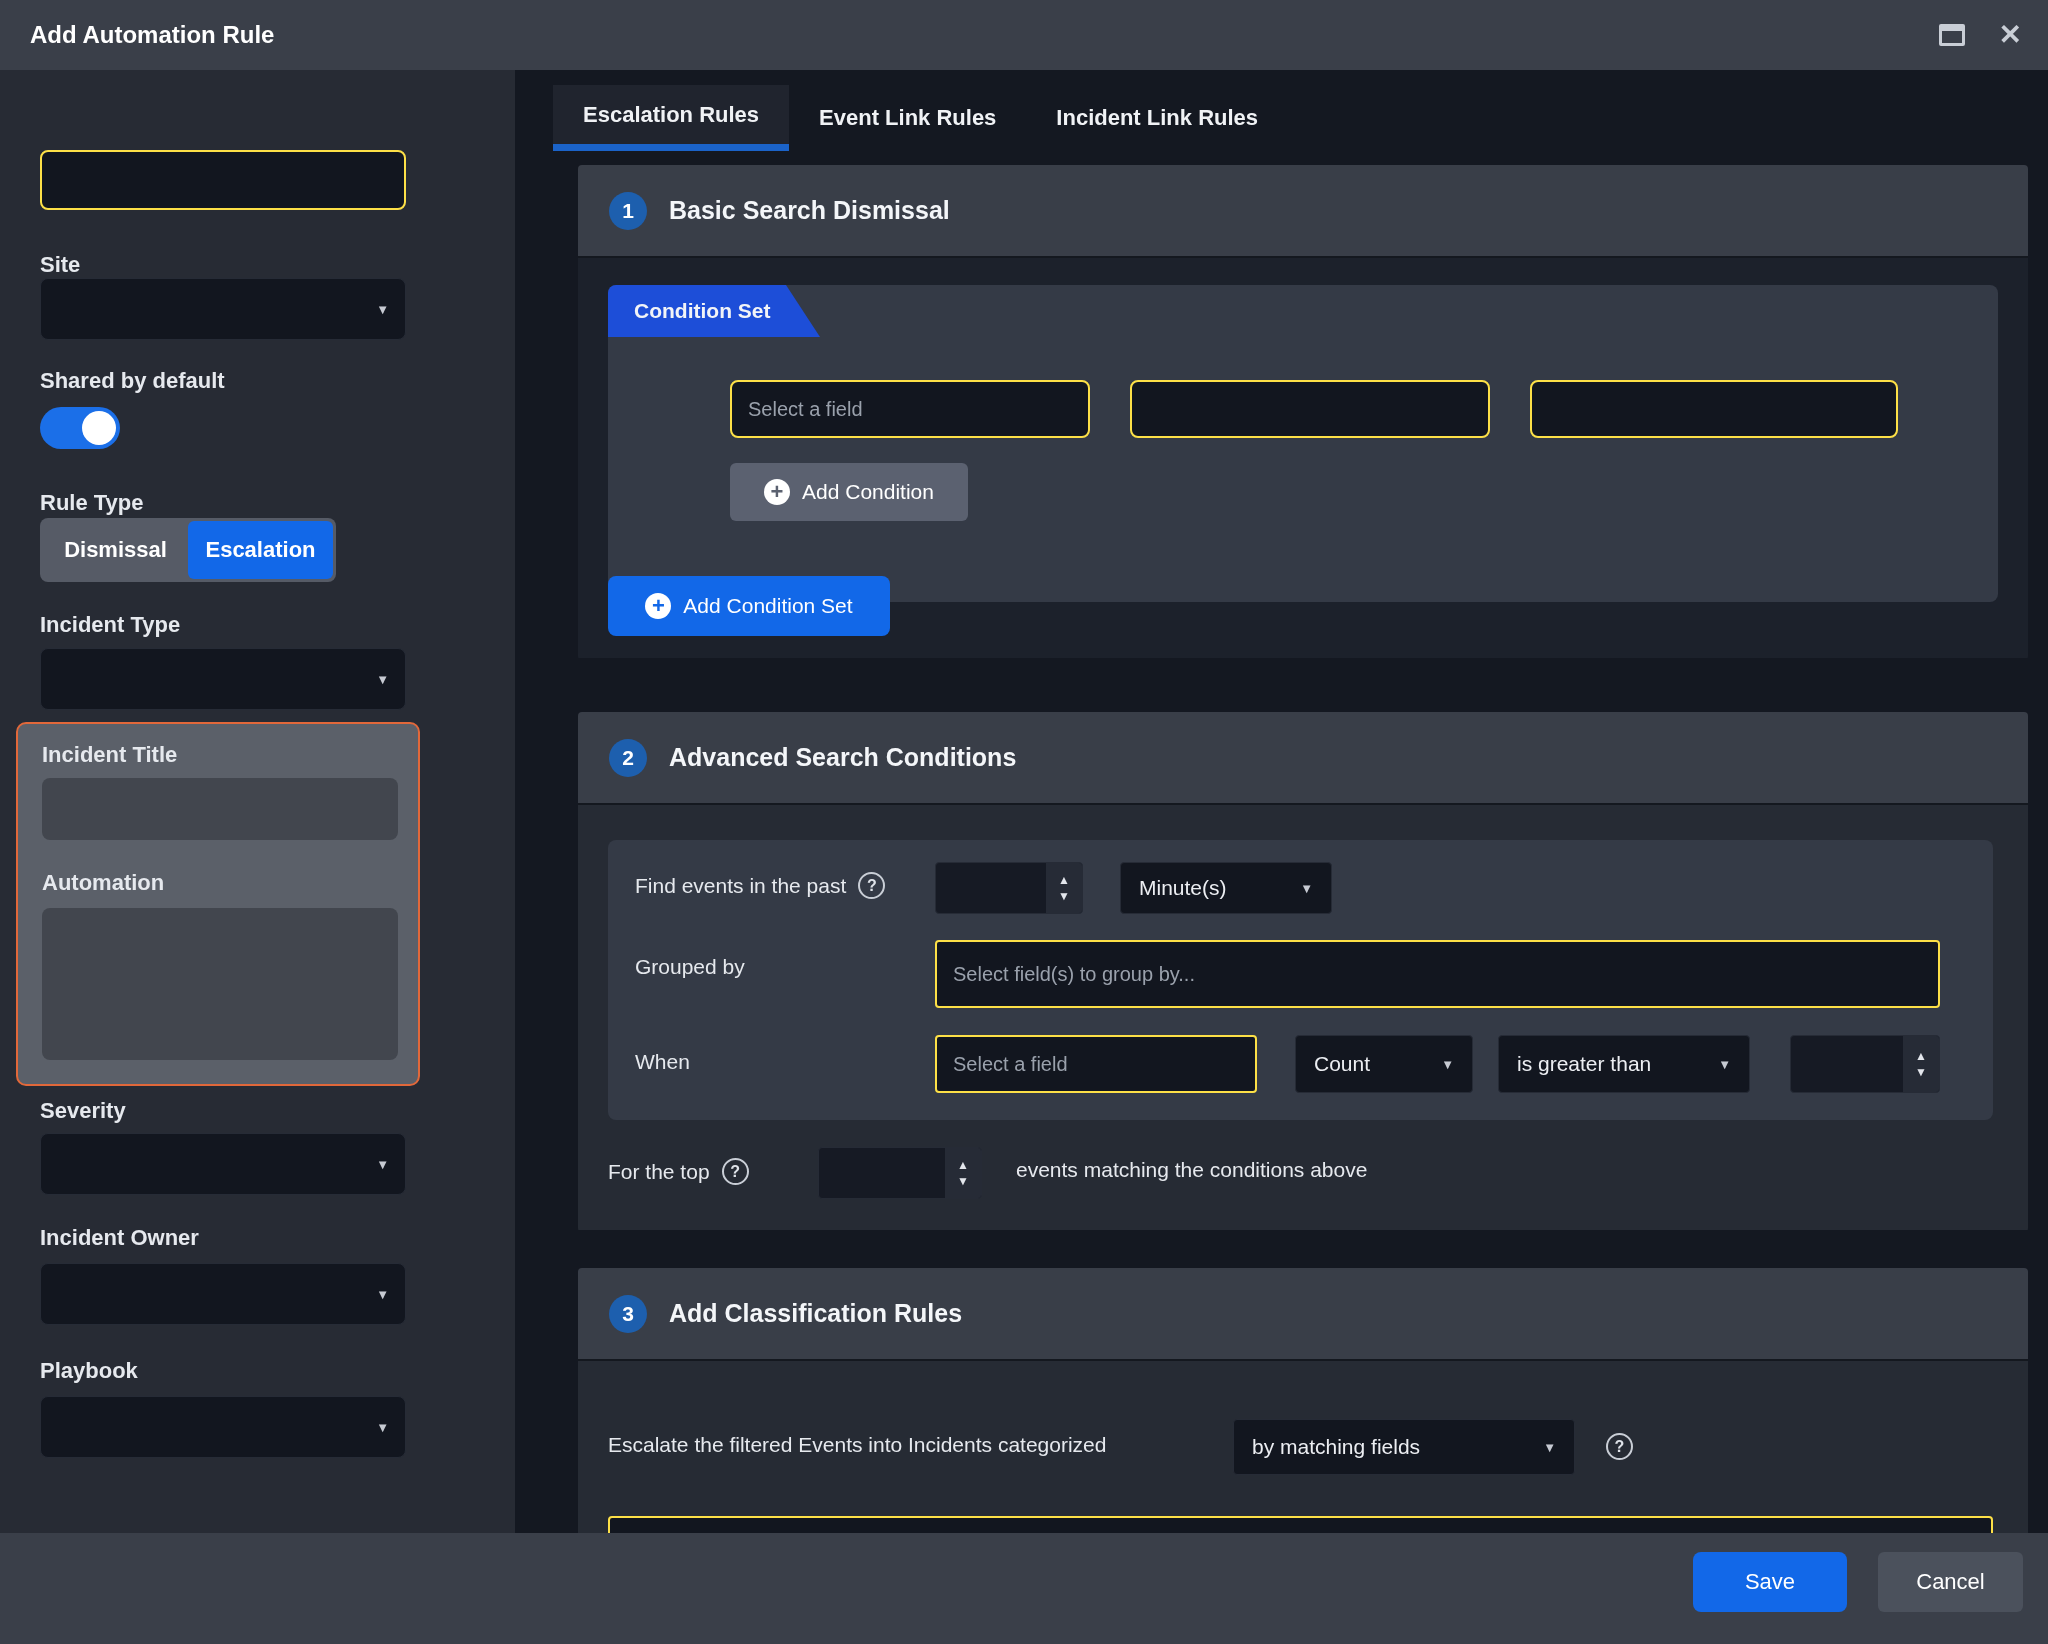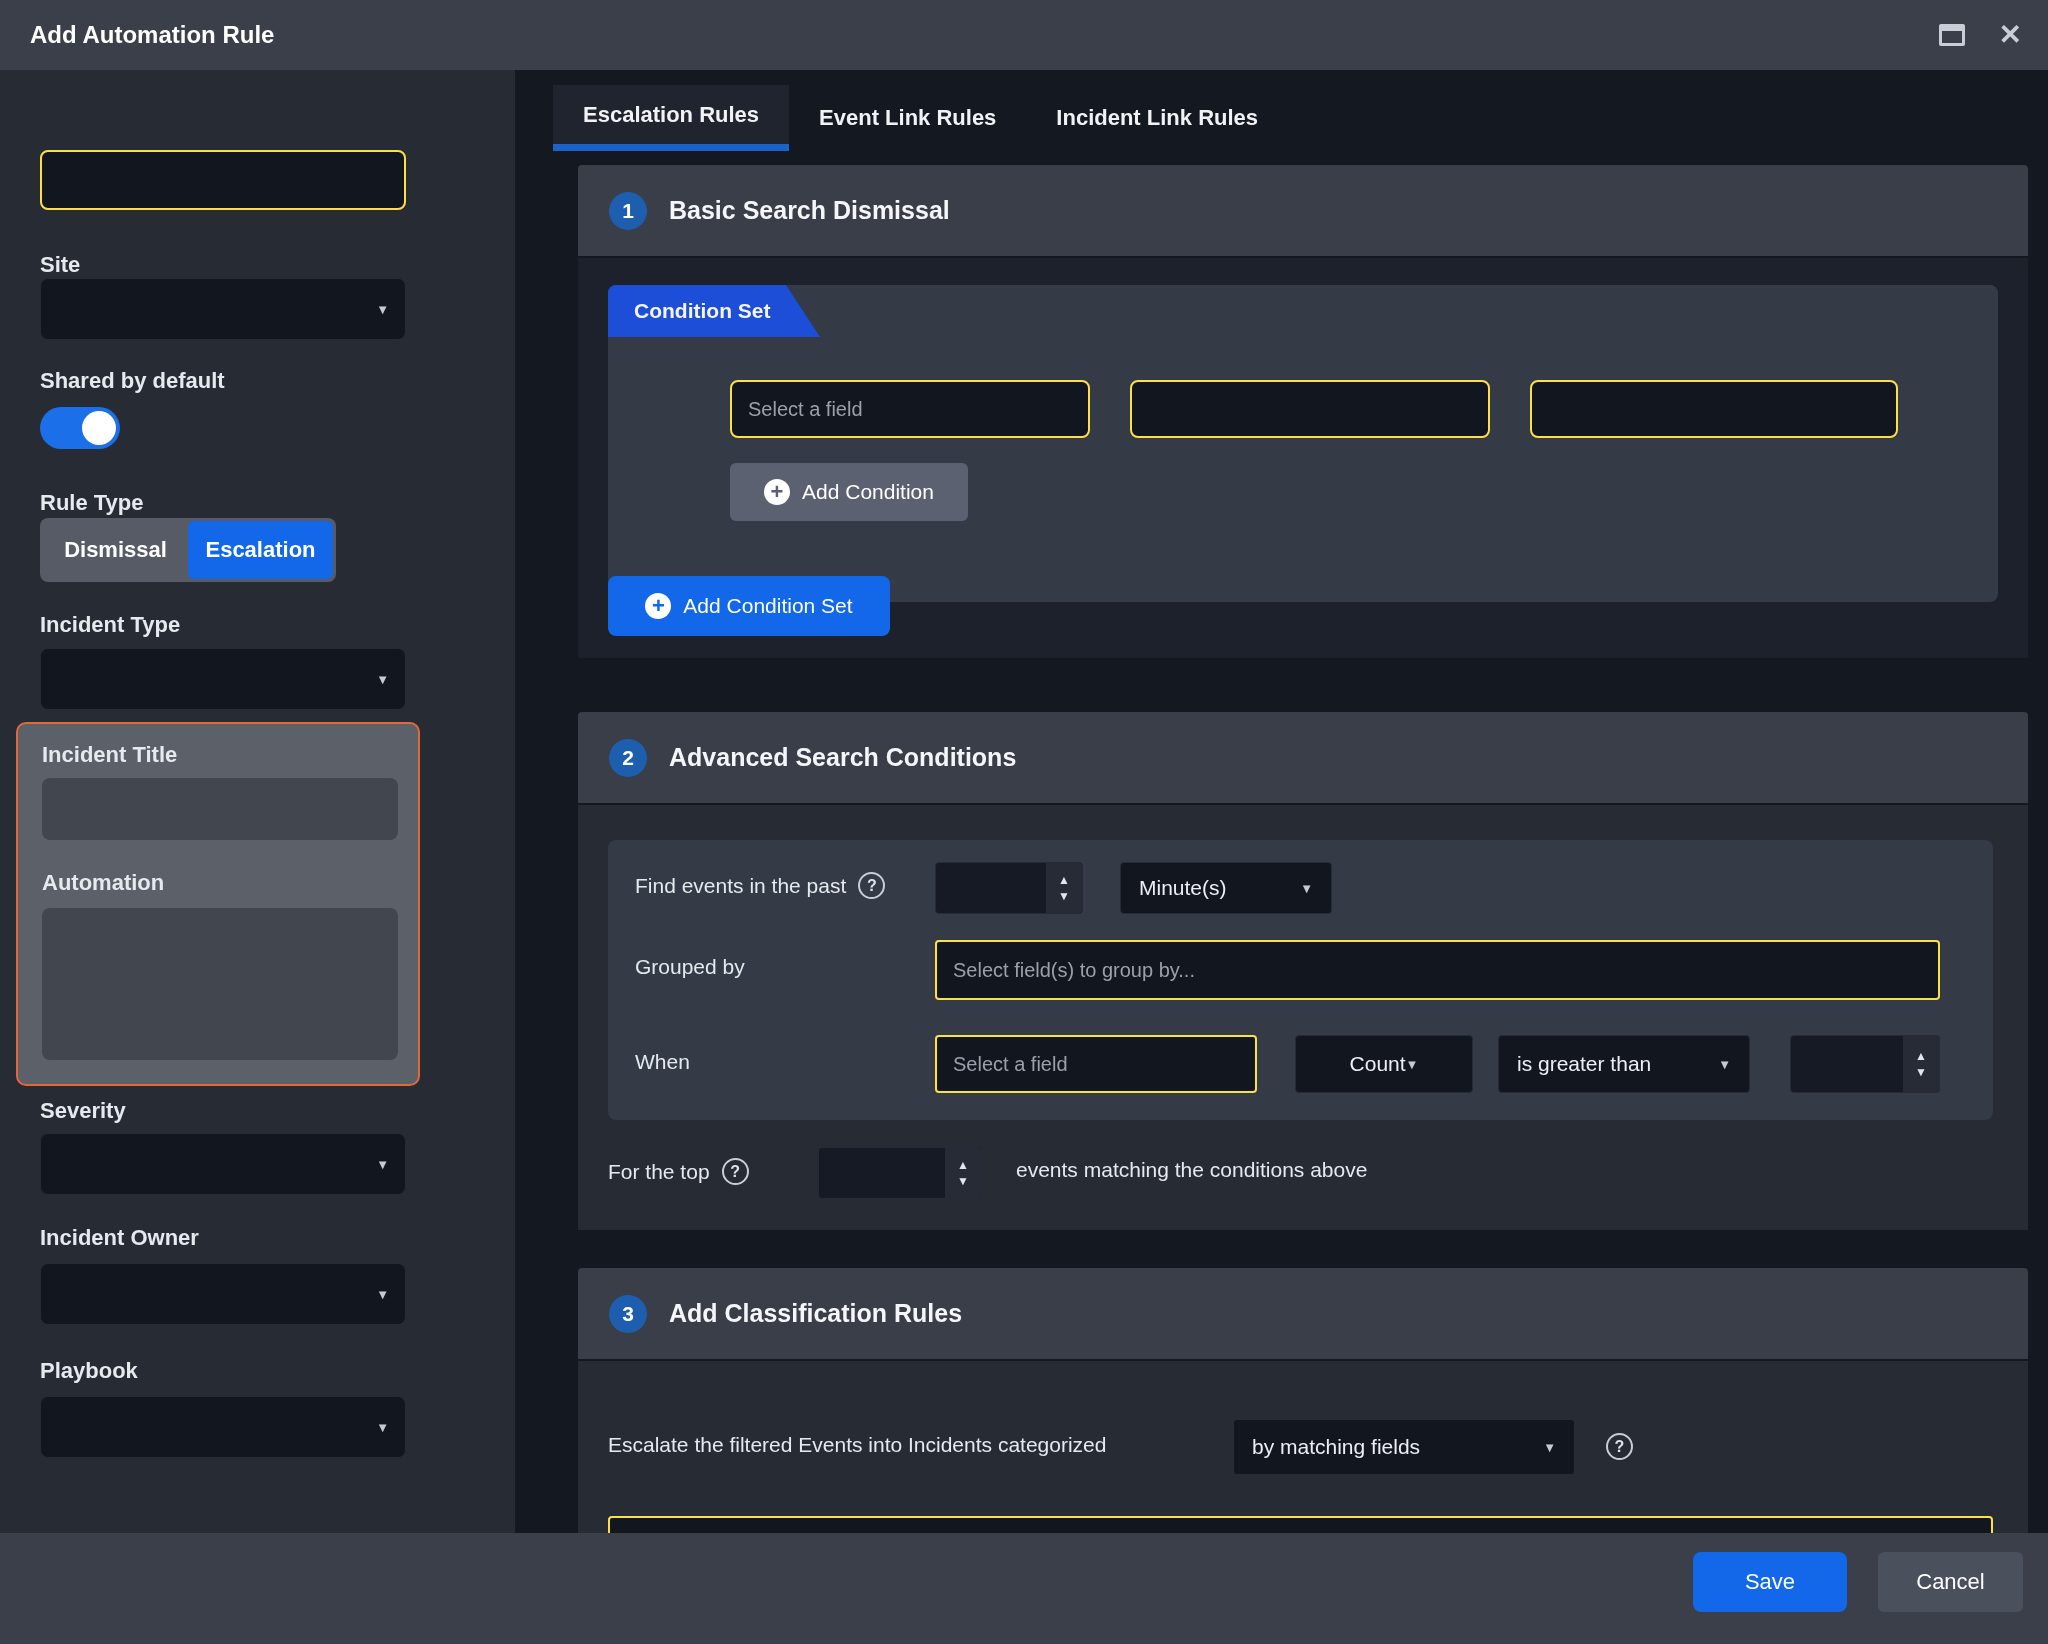--- a/index.html
+++ b/index.html
@@ -254,25 +254,25 @@
             <span>▲</span>
             <span>▼</span>
           </div>
         </div>
         <div class="dd" style="left:512px;top:22px;width:212px;height:52px;">
           <span>Minute(s)</span>
           <span class="caret">▼</span>
         </div>
 
         <span class="row-label" style="left:27px;top:115px;">Grouped by</span>
-        <input class="dark-input" style="position: absolute; left: 327px; top: 100px; width: 1005px; height: 60px; border-radius: 4px;" placeholder="Select field(s) to group by...">
+        <input class="dark-input" style="position: absolute; left: 327px; top: 100px; width: 1005px; height: 68px; border-radius: 4px;" placeholder="Select field(s) to group by...">
 
         <span class="row-label" style="left:27px;top:210px;">When</span>
         <input class="dark-input" style="position: absolute; left: 327px; top: 195px; width: 322px; height: 58px; border-radius: 4px;" placeholder="Select a field">
-        <div class="dd" style="left:687px;top:195px;width:178px;height:58px;justify-content:center;">
+        <div class="dd" style="left:687px;top:195px;width:178px;height:58px;">
           <span>Count</span>
           <span class="caret">▼</span>
         </div>
         <div class="dd" style="left:890px;top:195px;width:252px;height:58px;">
           <span>is greater than</span>
           <span class="caret">▼</span>
         </div>
         <div class="stepper" style="left:1182px;top:195px;width:150px;height:58px;">
           <div class="num"></div>
           <div class="btns">

